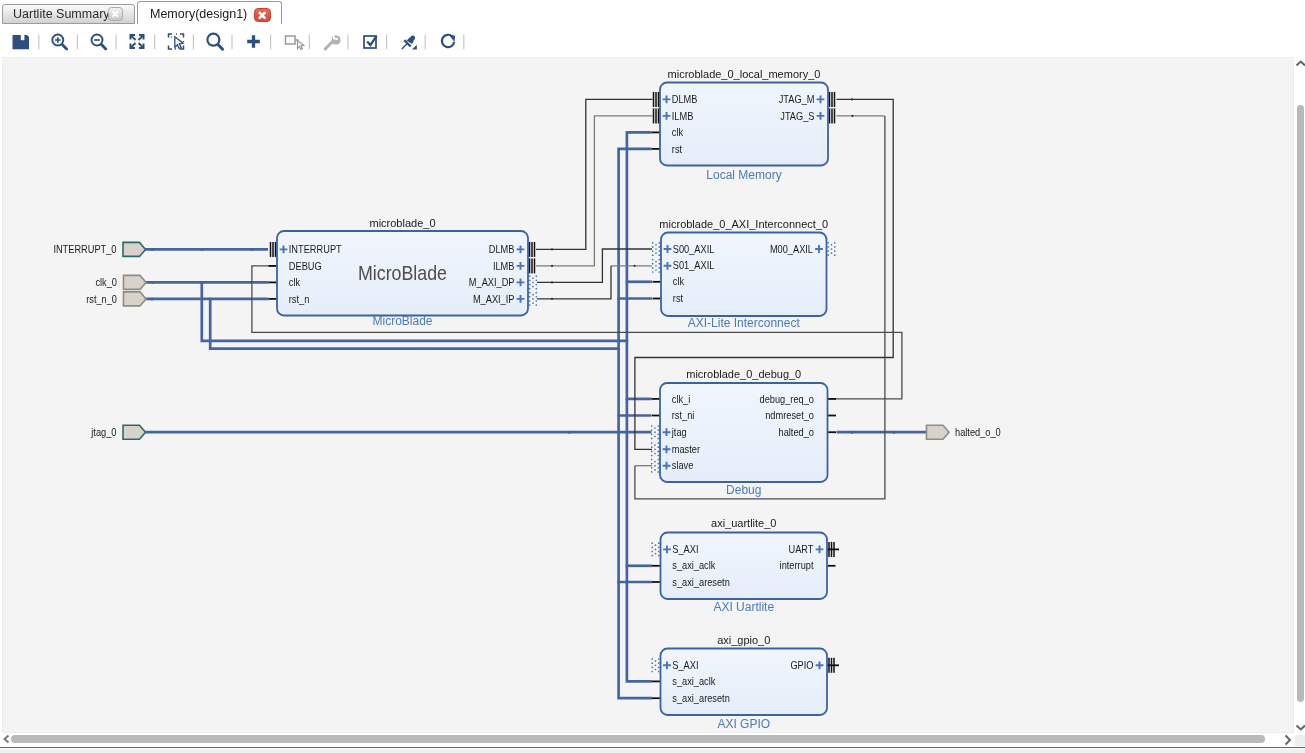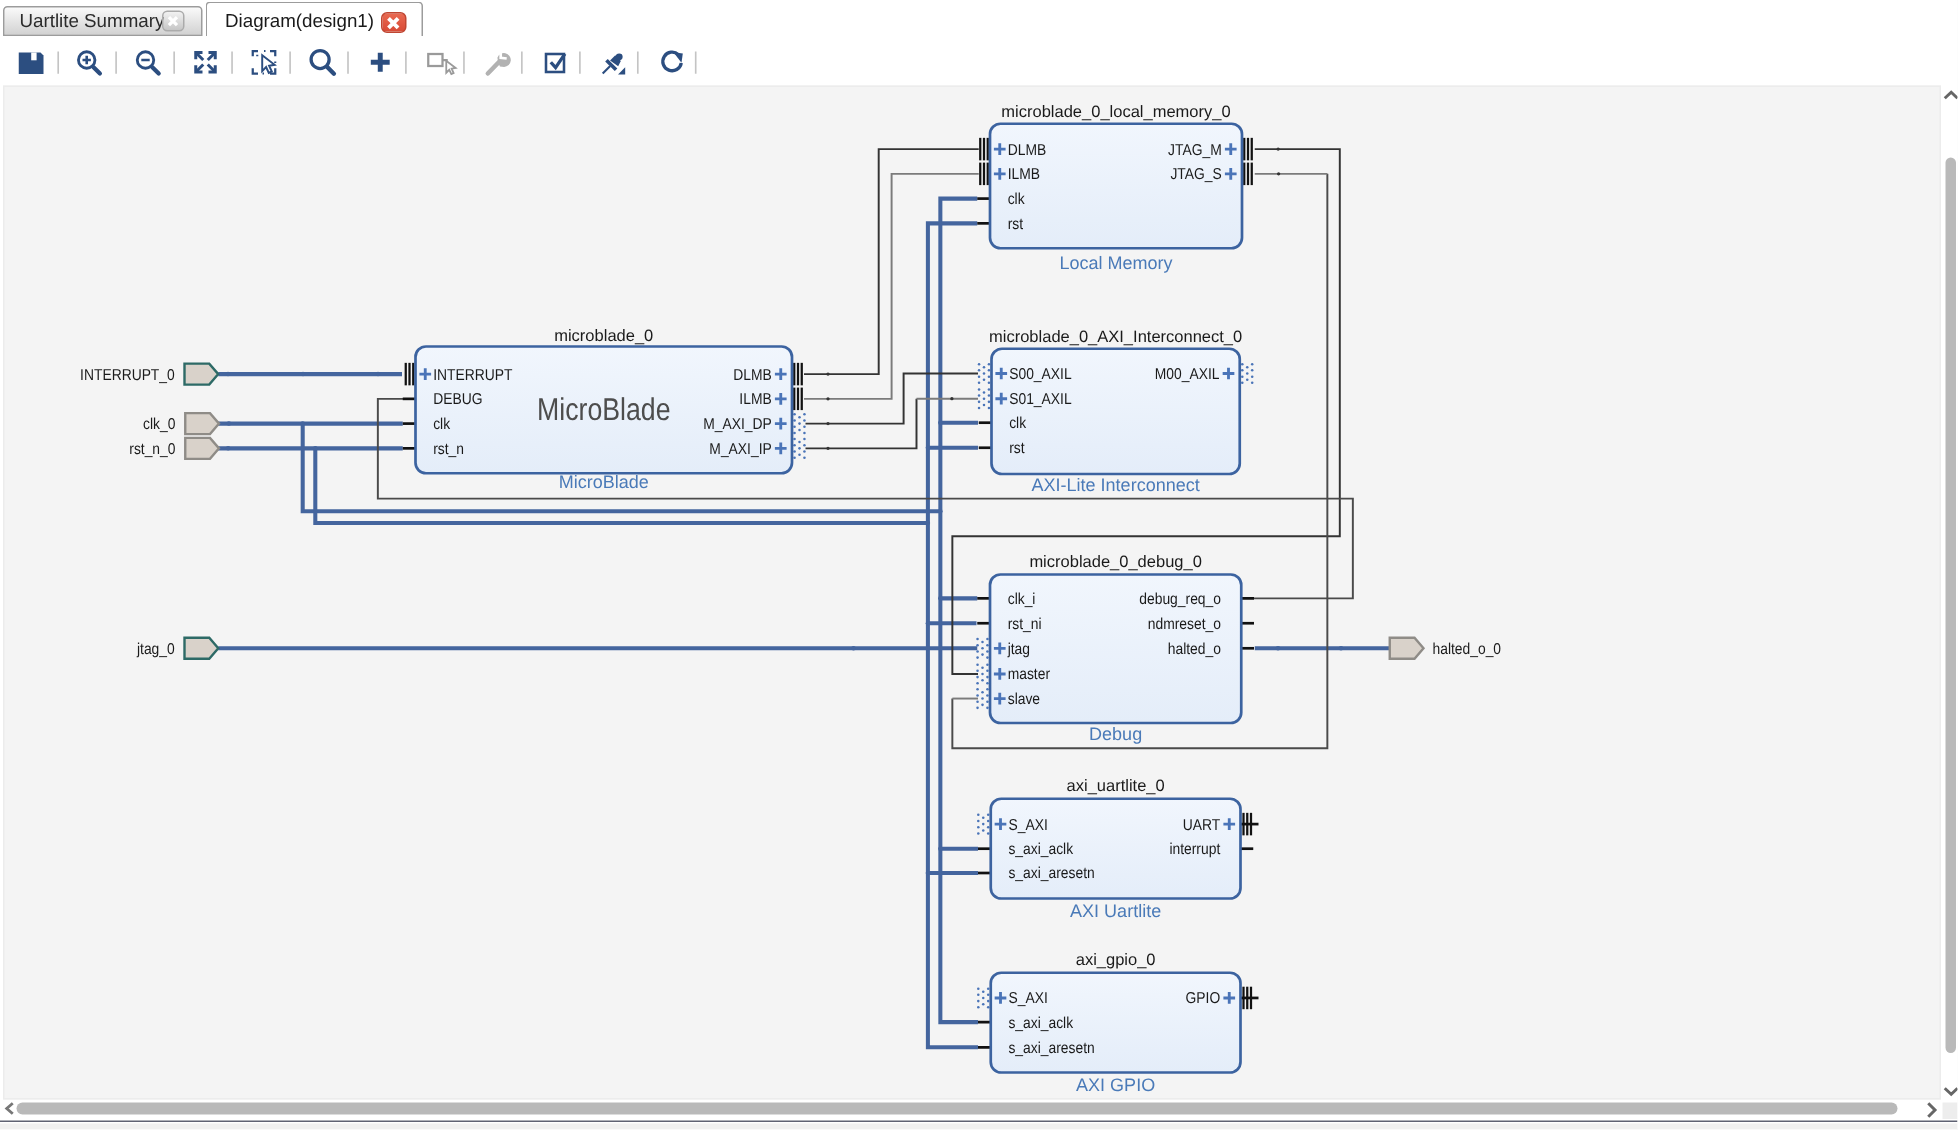--- a/index.html
+++ b/index.html
@@ -316,21 +316,21 @@
 <text x="955.0" y="435.8" font-size="10.5" textLength="45.7" lengthAdjust="spacingAndGlyphs" fill="#1a1a1a">halted_o_0</text>
 </svg>
 
 <div class="abs" style="left:2px;top:4px;width:132.5px;height:19.5px;background:linear-gradient(#fafafa,#d2d2d2);border:1px solid #9c9c9c;border-radius:3px 3px 0 0;box-sizing:border-box"></div>
 <div class="abs" style="left:13px;top:6.5px;font-size:12.5px;color:#2b2b2b">Uartlite Summary</div>
 <div class="abs" style="left:108px;top:7px;width:14.5px;height:13.5px;background:linear-gradient(#f2f2f2,#c6c6c6);border:1px solid #ababab;border-radius:3.5px;box-sizing:border-box"></div>
 <svg class="abs" style="left:108px;top:7px" width="15" height="14">
     <path d="M4.6,4.4 l5.4,5.4 m0,-5.4 l-5.4,5.4" stroke="#fff" stroke-width="2.2"></path>
   </svg>
 <div class="abs" style="left:136.5px;top:0.5px;width:145px;height:23.5px;background:#fff;border:1px solid #9c9c9c;border-bottom:none;border-radius:3px 3px 0 0;box-sizing:border-box"></div>
-<div class="abs" style="left:150px;top:7px;font-size:12.5px;color:#1a1a1a">Diagram(design1)</div>
+<div class="abs" style="left:150px;top:7px;font-size:12.5px;color:#1a1a1a">Memory(design1)</div>
 <div class="abs" style="left:254px;top:7.5px;width:16.5px;height:14.5px;background:linear-gradient(#e96a52,#d84a36);border:1.5px solid #bf4632;border-radius:4px;box-sizing:border-box"></div>
 <svg class="abs" style="left:254px;top:7.5px" width="17" height="15">
     <path d="M5,4.2 l6.4,6.4 m0,-6.4 l-6.4,6.4" stroke="#fff" stroke-width="2.6"></path>
   </svg>
 
 <svg width="500" height="33" viewBox="0 0 500 33" style="position:absolute;left:0;top:24px">
 <line x1="38.8" y1="10.4" x2="38.8" y2="25.2" stroke="#c4c4c4" stroke-width="1.1"></line>
 <line x1="77.4" y1="10.4" x2="77.4" y2="25.2" stroke="#c4c4c4" stroke-width="1.1"></line>
 <line x1="116.1" y1="10.4" x2="116.1" y2="25.2" stroke="#c4c4c4" stroke-width="1.1"></line>
 <line x1="154.7" y1="10.4" x2="154.7" y2="25.2" stroke="#c4c4c4" stroke-width="1.1"></line>

